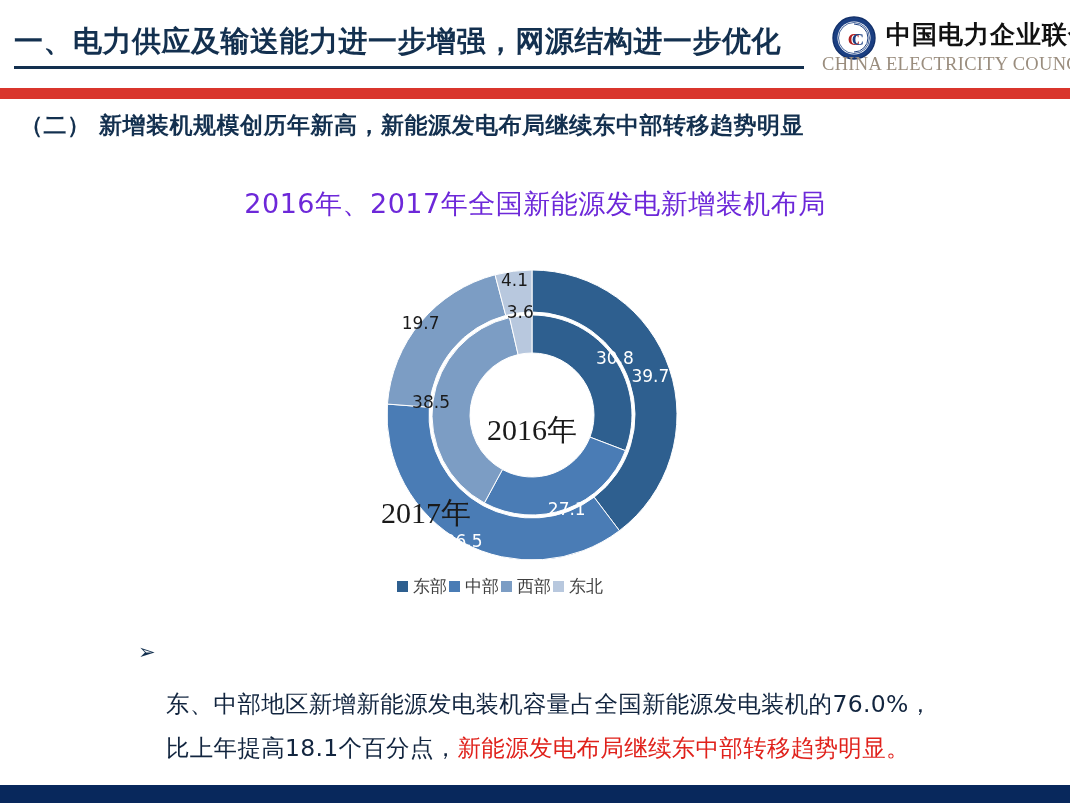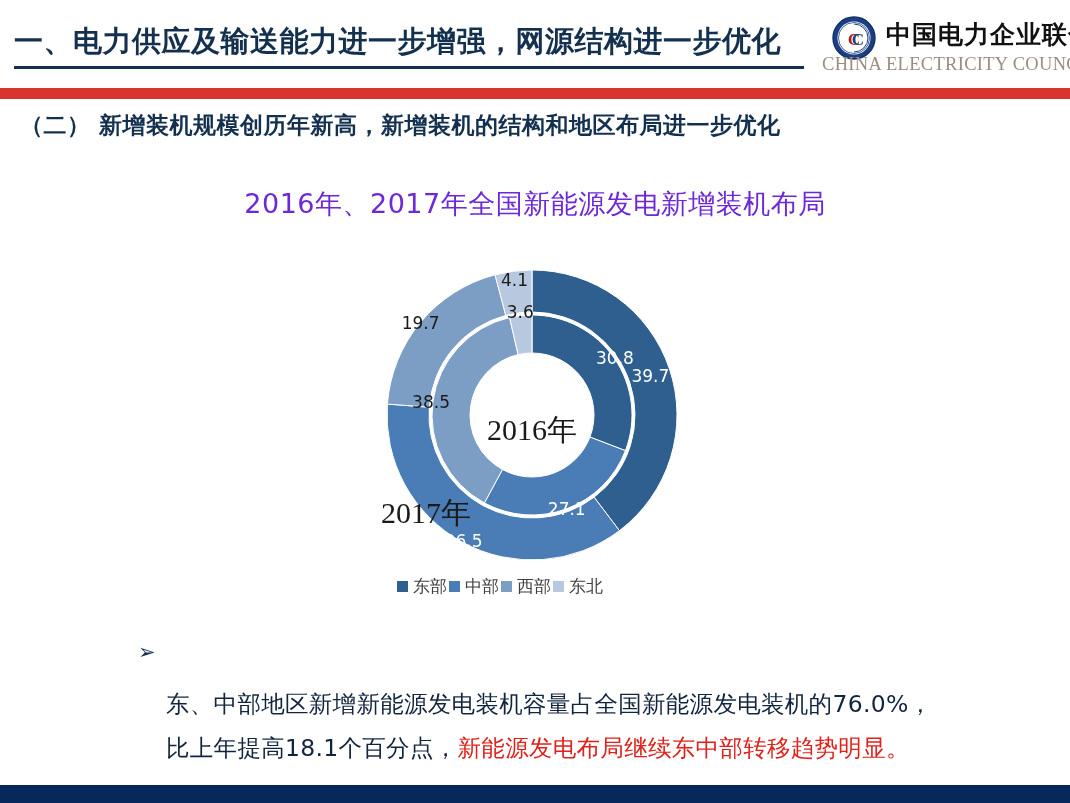--- a/index.html
+++ b/index.html
@@ -224,21 +224,21 @@
       <text x="26" y="29" font-size="17" text-anchor="middle" fill="#1b3f82" font-family="'Liberation Serif',serif" font-weight="bold">C</text>
       <circle cx="22" cy="22" r="21" fill="none" stroke="#12306a" stroke-width="1.4"></circle>
     </svg>
     <div id="logo-cn">中国电力企业联合会</div>
     <div id="logo-en">CHINA ELECTRICITY COUNCIL</div>
   </div>
 </div>
 
 <div id="red-rule" style="background: rgb(217, 53, 44);"></div>
 
-<div id="subsection-title">（二） 新增装机规模创历年新高，新增装机的结构和地区布局进一步优化</div>
+<div id="subsection-title">（二） 新增装机规模创历年新高，新能源发电布局继续东中部转移趋势明显</div>
 
 <div id="chart-region">
   <div id="chart-title" style="color: #6d28d9;">2016年、2017年全国新能源发电新增装机布局</div>
 
   <div id="donut-wrap">
     <svg id="donut-svg" width="360" height="300" viewBox="0 0 360 300">
       <g id="ring-outer">
           <path d="M 182 5 A 145 145 0 0 1 269.42478354490856 265.6801937330928
           L 244.10174279396952 232.17282727247283 A 103 103 0 0 0 182 47 Z" fill="#2e5f8f" stroke="#ffffff" stroke-width="1"></path>
           <path d="M 269.42478354490856 265.6801937330928 A 145 145 0 0 1 37.41195946221097 139.07761319844974

